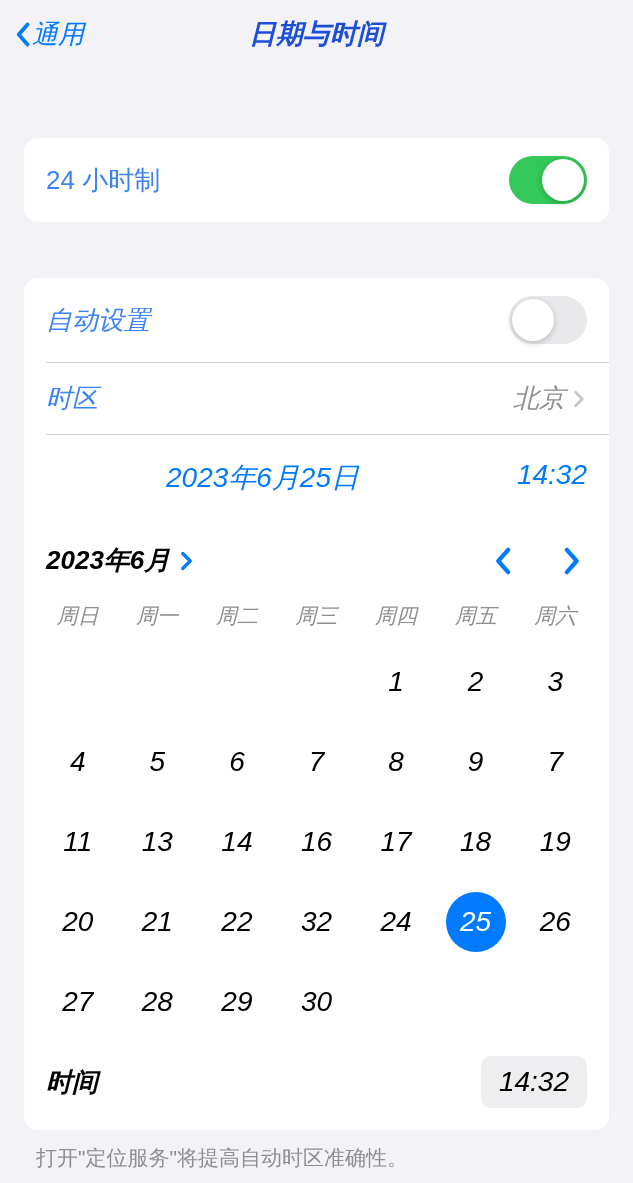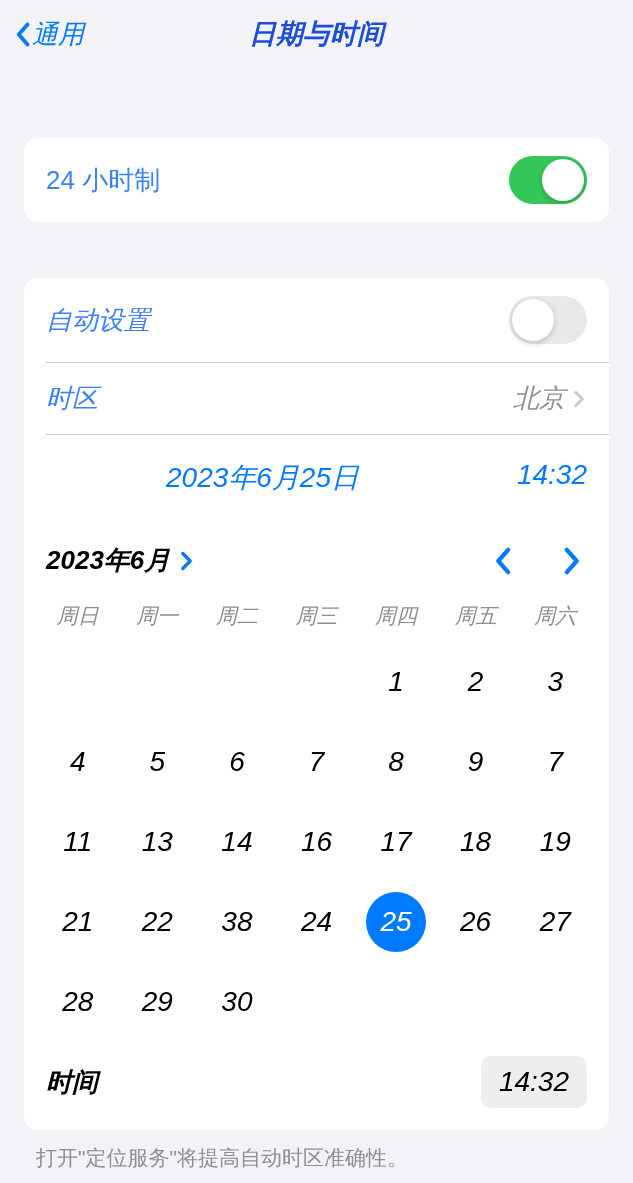--- a/index.html
+++ b/index.html
@@ -369,27 +369,30 @@
       <div class="day">
         <span>17</span>
       </div>
       <div class="day">
         <span>18</span>
       </div>
       <div class="day">
         <span>19</span>
       </div>
       <div class="day">
+        <span>20</span>
+      </div>
+      <div class="day">
         <span>21</span>
       </div>
       <div class="day">
         <span>22</span>
       </div>
       <div class="day">
-        <span>38</span>
+        <span>32</span>
       </div>
       <div class="day">
         <span>24</span>
       </div>
       <div class="day day-selected">
         <span>25</span>
       </div>
       <div class="day">
         <span>26</span>
       </div>

